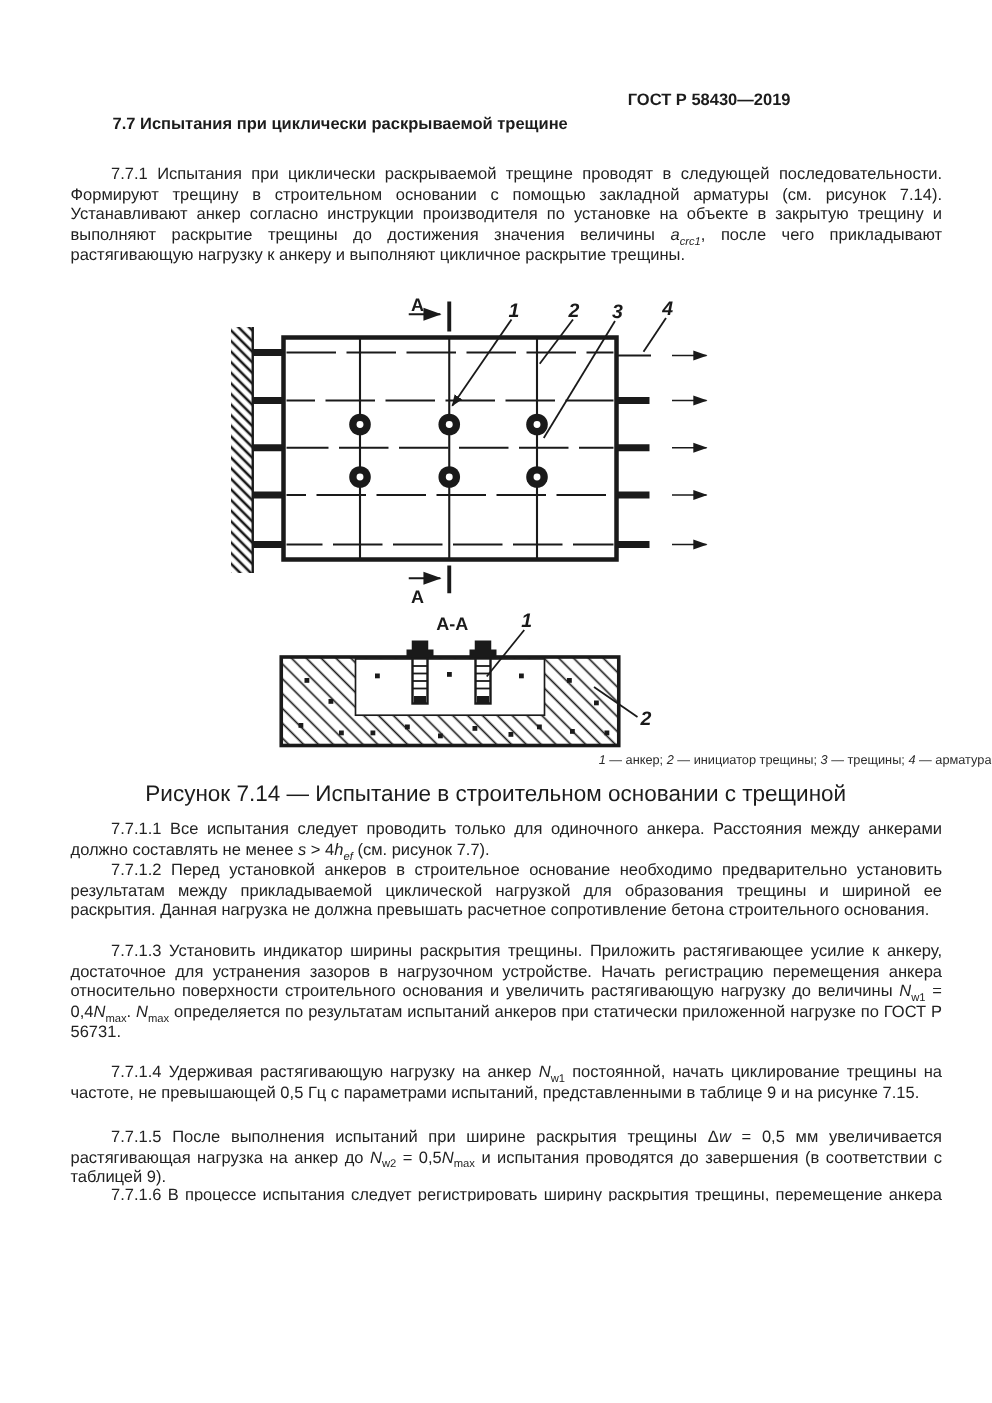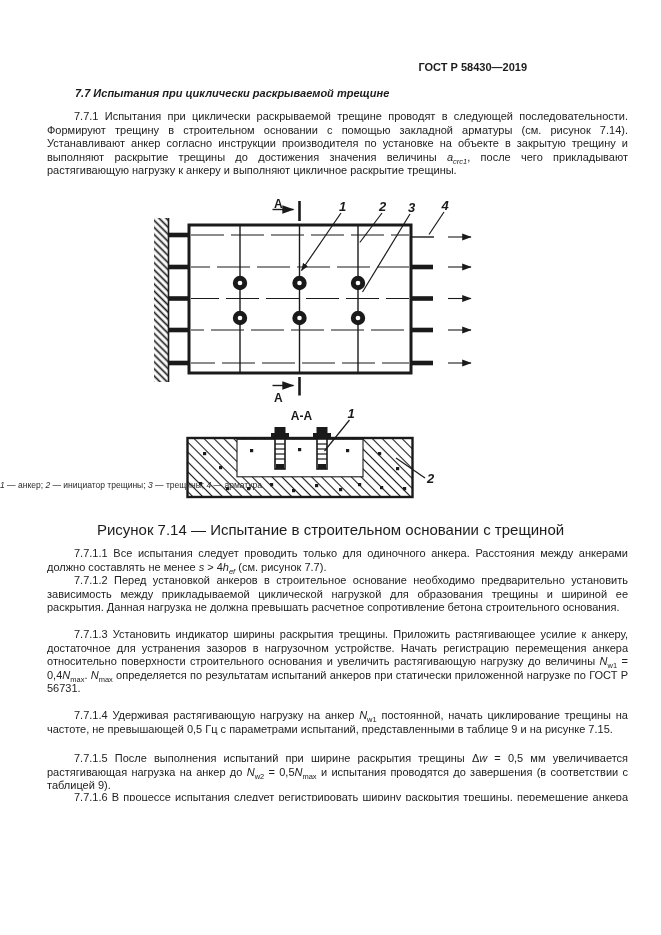--- a/index.html
+++ b/index.html
@@ -5,41 +5,41 @@
   html,body { margin:0; padding:0; background:#ffffff; }
   .page {
     position:relative; width:661px; height:801px; background:#ffffff; overflow:hidden;
     font-family:"Liberation Sans", sans-serif; color:#212121;
   }
   .doc-header {
     position:absolute; top:61px; left:47px; width:480px;
     text-align:right; font-weight:bold; font-size:11px; color:#1c1c1c;
   }
   .sec-heading {
-    position:absolute; top:87px; left:75px; margin:0;
-    font-size:11px; font-weight:bold; color:#1c1c1c;font-style:italic;
+    position:absolute; top:77px; left:75px; margin:0;
+    font-size:11px; font-weight:bold; color:#1c1c1c;
   }
   .para {
     margin:0; position:absolute; left:47px; width:581px;
     text-align:justify; text-indent:27px;
     font-size:11px; line-height:13.55px; color:#222;
   }
   .p-intro { top:110px; }
   .p1 { top:547px; }
   .p2 { top:574px; }
   .p3 { top:628px; }
   .p4 { top:709px; }
   .p5 { top:752px; }
   .p6 { top:791px; }
   sub { font-size:0.68em; line-height:0;margin-top:12px; }
   .it { font-style:italic; }
   .figure-svg { position:absolute; top:190px; left:0; width:661px; height:320px; }
   .legend {
-    position:absolute; top:480px; left:0; width:661px;
-    text-align:left; font-size:8.5px; color:#2a2a2a;
+    position:absolute; top:501px; left:0; width:661px;
+    text-align:right; font-size:8.5px; color:#2a2a2a;
   }
   .caption {
     position:absolute; top:521px; left:0; width:661px;
     text-align:center; font-size:15px; color:#1c1c1c;
   }
   .page-number {
     position:absolute; top:845px; left:0; width:580px;
     text-align:center; font-size:11px; color:#222;
   }
   .t { font-family:"Liberation Sans", sans-serif; fill:#1a1a1a; }
@@ -214,20 +214,20 @@
         <line x1="396" y1="268" x2="425" y2="288" stroke-width="1.2"></line>
         <text class="t num" x="427" y="293" stroke="none">2</text>
       </g>
     </g>
   </svg>
 
   <div class="legend"><span class="it">1</span><span> — анкер; </span><span class="it">2</span><span> — инициатор трещины; </span><span class="it">3</span><span> — трещины; </span><span class="it">4</span><span> — арматура</span></div>
   <div class="caption">Рисунок 7.14 — Испытание в строительном основании с трещиной</div>
 
   <p class="para p1"><span>7.7.1.1 Все испытания следует проводить только для одиночного анкера. Расстояния между анкерами должно составлять не менее </span><span class="it">s</span><span> &gt; 4</span><span class="it">h</span><sub class="it">ef</sub><span> (см. рисунок 7.7).</span></p>
-  <p class="para p2"><span>7.7.1.2 Перед установкой анкеров в строительное основание необходимо предварительно установить зависимость между прикладываемой циклической нагрузкой для образования трещины и шириной ее раскрытия. Данная нагрузка не должна превышать расчетное сопротивление бетона строительного основания.</span></p>
+  <p class="para p2"><span>7.7.1.2 Перед установкой анкеров в строительное основание необходимо предварительно установить результатам между прикладываемой циклической нагрузкой для образования трещины и шириной ее раскрытия. Данная нагрузка не должна превышать расчетное сопротивление бетона строительного основания.</span></p>
   <p class="para p3"><span>7.7.1.3 Установить индикатор ширины раскрытия трещины. Приложить растягивающее усилие к анкеру, достаточное для устранения зазоров в нагрузочном устройстве. Начать регистрацию перемещения анкера относительно поверхности строительного основания и увеличить растягивающую нагрузку до величины </span><span class="it">N</span><sub>w1</sub><span> = 0,4</span><span class="it">N</span><sub>max</sub><span>. </span><span class="it">N</span><sub>max</sub><span> определяется по результатам испытаний анкеров при статически приложенной нагрузке по ГОСТ Р 56731.</span></p>
   <p class="para p4"><span>7.7.1.4 Удерживая растягивающую нагрузку на анкер </span><span class="it">N</span><sub>w1</sub><span> постоянной, начать циклирование трещины на частоте, не превышающей 0,5 Гц с параметрами испытаний, представленными в таблице 9 и на рисунке 7.15.</span></p>
   <p class="para p5"><span>7.7.1.5 После выполнения испытаний при ширине раскрытия трещины Δ</span><span class="it">w</span><span> = 0,5 мм увеличивается растягивающая нагрузка на анкер до </span><span class="it">N</span><sub>w2</sub><span> = 0,5</span><span class="it">N</span><sub>max</sub><span> и испытания проводятся до завершения (в соответствии с таблицей 9).</span></p>
   <p class="para p6"><span>7.7.1.6 В процессе испытания следует регистрировать ширину раскрытия трещины, перемещение анкера относительно поверхности строительного основания и прикладываемую растягивающую нагрузку. В протоколе испытаний необходимо также указать перемещения анкера при минимальной и максимальной нагрузке и представить график ширины раскрытия трещины от времени.</span></p>
 
   <div class="page-number">17</div>
 </div>
 
 </body></html>

